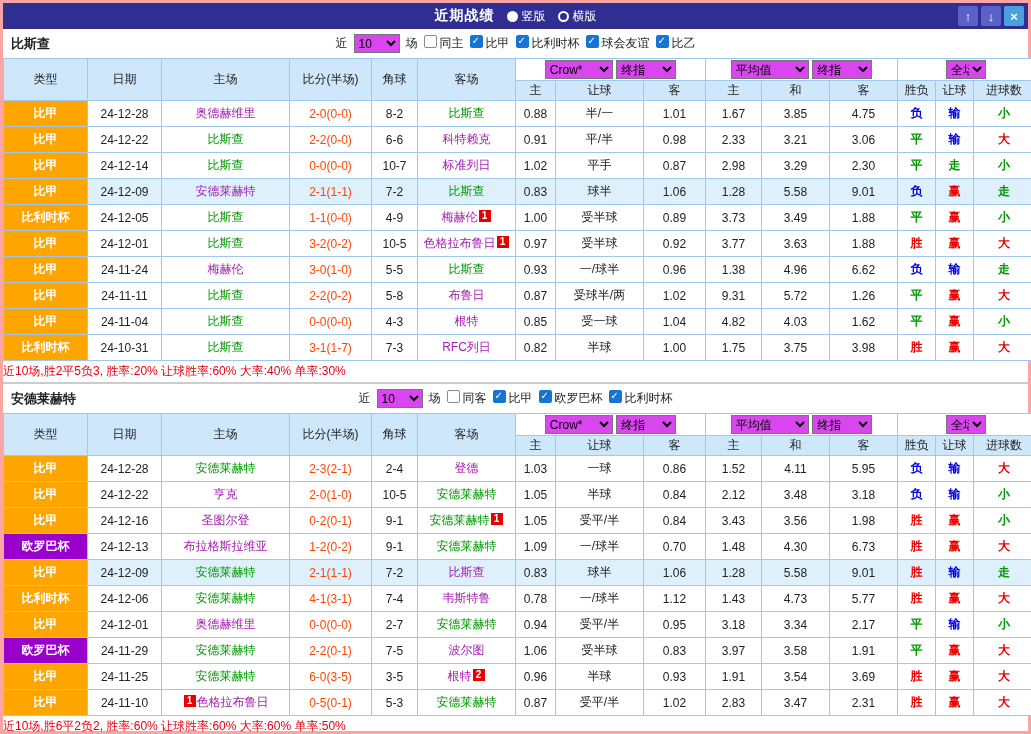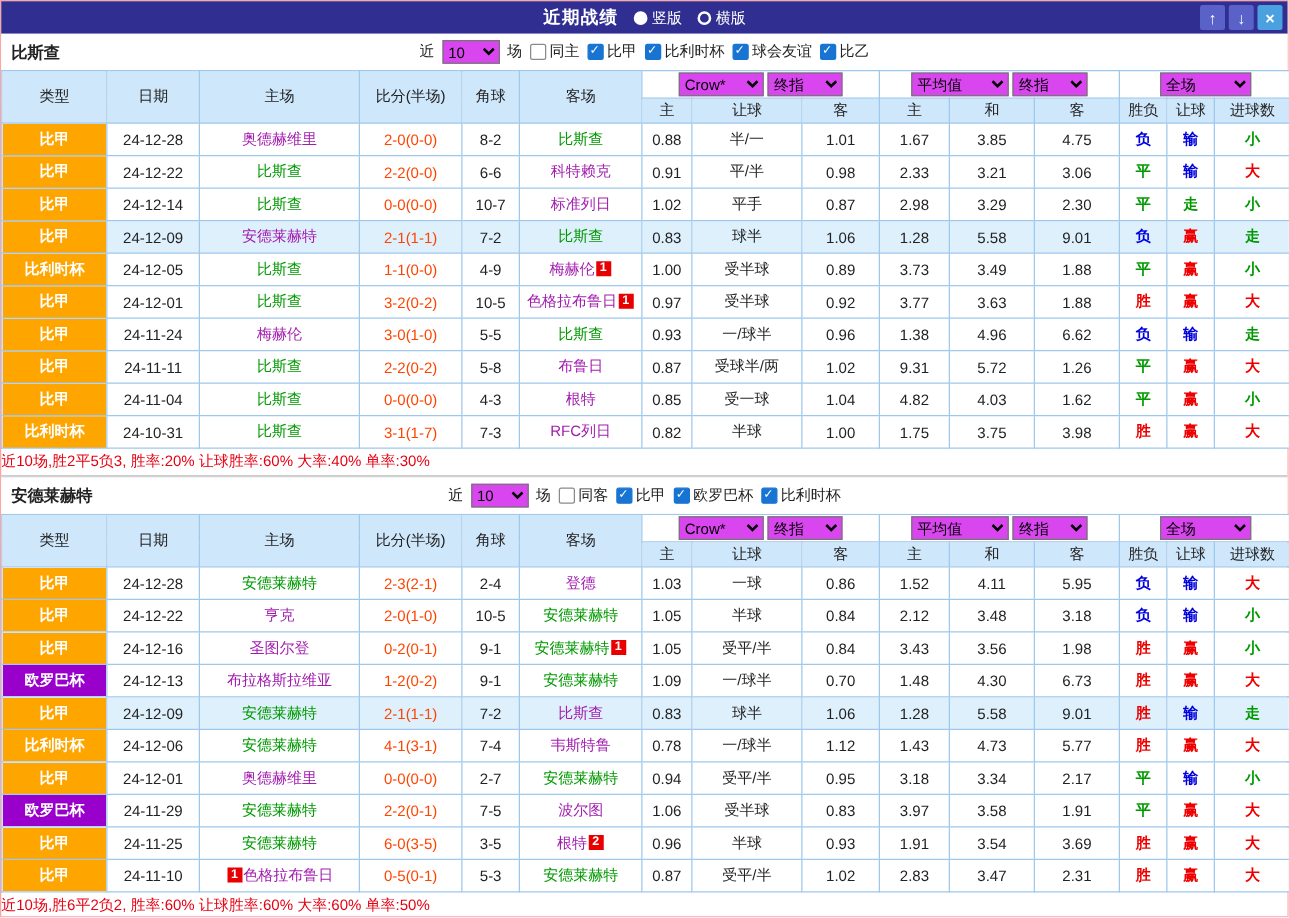--- a/index.html
+++ b/index.html
@@ -1,48 +1,48 @@
 <!DOCTYPE html>
 <html style="--titlebar_bg: #312e91; --header_bg: #cfe7fb; --border: #9ec8ec; --type_orange: #ffa500; --type_purple: #9900cc; --focus_team: #009900; --score: #ff4400; --win_red: #ee0000; --draw_green: #009900; --loss_blue: #0000dd; --summary_red: #e60012; --checkbox_blue: #1874d2; --highlight_row: #dff0fd;"><head>
 <meta charset="utf-8">
 <style>
   *{box-sizing:border-box;margin:0;padding:0}
   html,body{width:1031px;height:734px;overflow:hidden;background:#fff;
     font-family:"Liberation Sans","DejaVu Sans",sans-serif;}
-  .window{width:1031px;height:734px;border:1px solid #fca5a5;background:#fff;display:flex;flex-direction:column}
+  .window{width:1031px;height:734px;border:3px solid #fca5a5;background:#fff;display:flex;flex-direction:column}
 
   
   .titlebar{height:26px;background:var(--titlebar_bg,#312e91);display:flex;align-items:center;position:relative;flex:0 0 auto}
   .tb-center{position:absolute;left:0;right:0;display:flex;justify-content:center;align-items:center;gap:12px;pointer-events:none}
   .tb-center *{pointer-events:auto}
   .tb-title{color:#fff;font-weight:bold;font-size:14px;letter-spacing:1px}
   .radio-label{color:#fff;font-size:12px;display:inline-flex;align-items:center;gap:4px;cursor:pointer}
   .radio-ring{width:11px;height:11px;border-radius:50%;border:2px solid #fff;display:inline-block;background:transparent}
   .radio-ring.on{background:#fff}
   .tb-buttons{margin-left:auto;display:flex;gap:3px;padding-right:4px;z-index:2}
   .tb-btn{width:20px;height:20px;border:none;border-radius:2px;color:#fff;font-size:13px;font-weight:bold;
     display:flex;align-items:center;justify-content:center;cursor:pointer;line-height:1}
   .tb-btn.updown{background:#5a61c8}
   .tb-btn.close{background:#4ba0e0}
 
   
   .section{flex:0 0 auto}
   .filter-bar{height:29px;display:flex;align-items:center;position:relative;background:#fff}
   .team-name{position:absolute;left:8px;font-size:13px;font-weight:bold;color:#222}
   .filter-center{margin:0 auto;display:flex;align-items:center;gap:6px;font-size:12px;color:#222}
-  .cb-label{display:inline-flex;align-items:center;gap:3px;cursor:pointer}
+  .cb-label{display:inline-flex;align-items:flex-start;gap:3px;cursor:pointer}
   .cb{width:13px;height:13px;border:1px solid #8a8a8a;background:#fff;display:inline-block;position:relative;border-radius:2px}
   .cb.checked{background:var(--checkbox_blue,#1874d2);border-color:var(--checkbox_blue,#1874d2)}
   .cb.checked::after{content:"\2713";color:#fff;font-size:10px;font-weight:bold;position:absolute;left:1px;top:-1px}
   select{font-size:12px;height:19px;border:1px solid #767676;background:#d946ef;font-family:inherit}
   .sel-count{width:46px}
   .sel-asia-src{width:68px}
   .sel-time{width:60px}
   .sel-euro-src{width:78px}
-  .sel-scope{width:73px}
+  .sel-scope{width:40px}
 
   
   table{width:100%;border-collapse:collapse;table-layout:fixed;font-size:12px}
   th,td{border:1px solid var(--border,#9ec8ec);text-align:center;white-space:nowrap;overflow:hidden;color:#222}
   thead th{background:var(--header_bg,#cfe7fb);font-weight:normal}
   tr.hrow-a{height:21px}
   tr.hrow-b th{height:20px}
   thead th.sel-cell{background:#fff;padding:1px 0}
   tbody tr{height:26px;background:#fff}
   tbody tr.hl td{background:var(--highlight_row,#dff0fd)}

